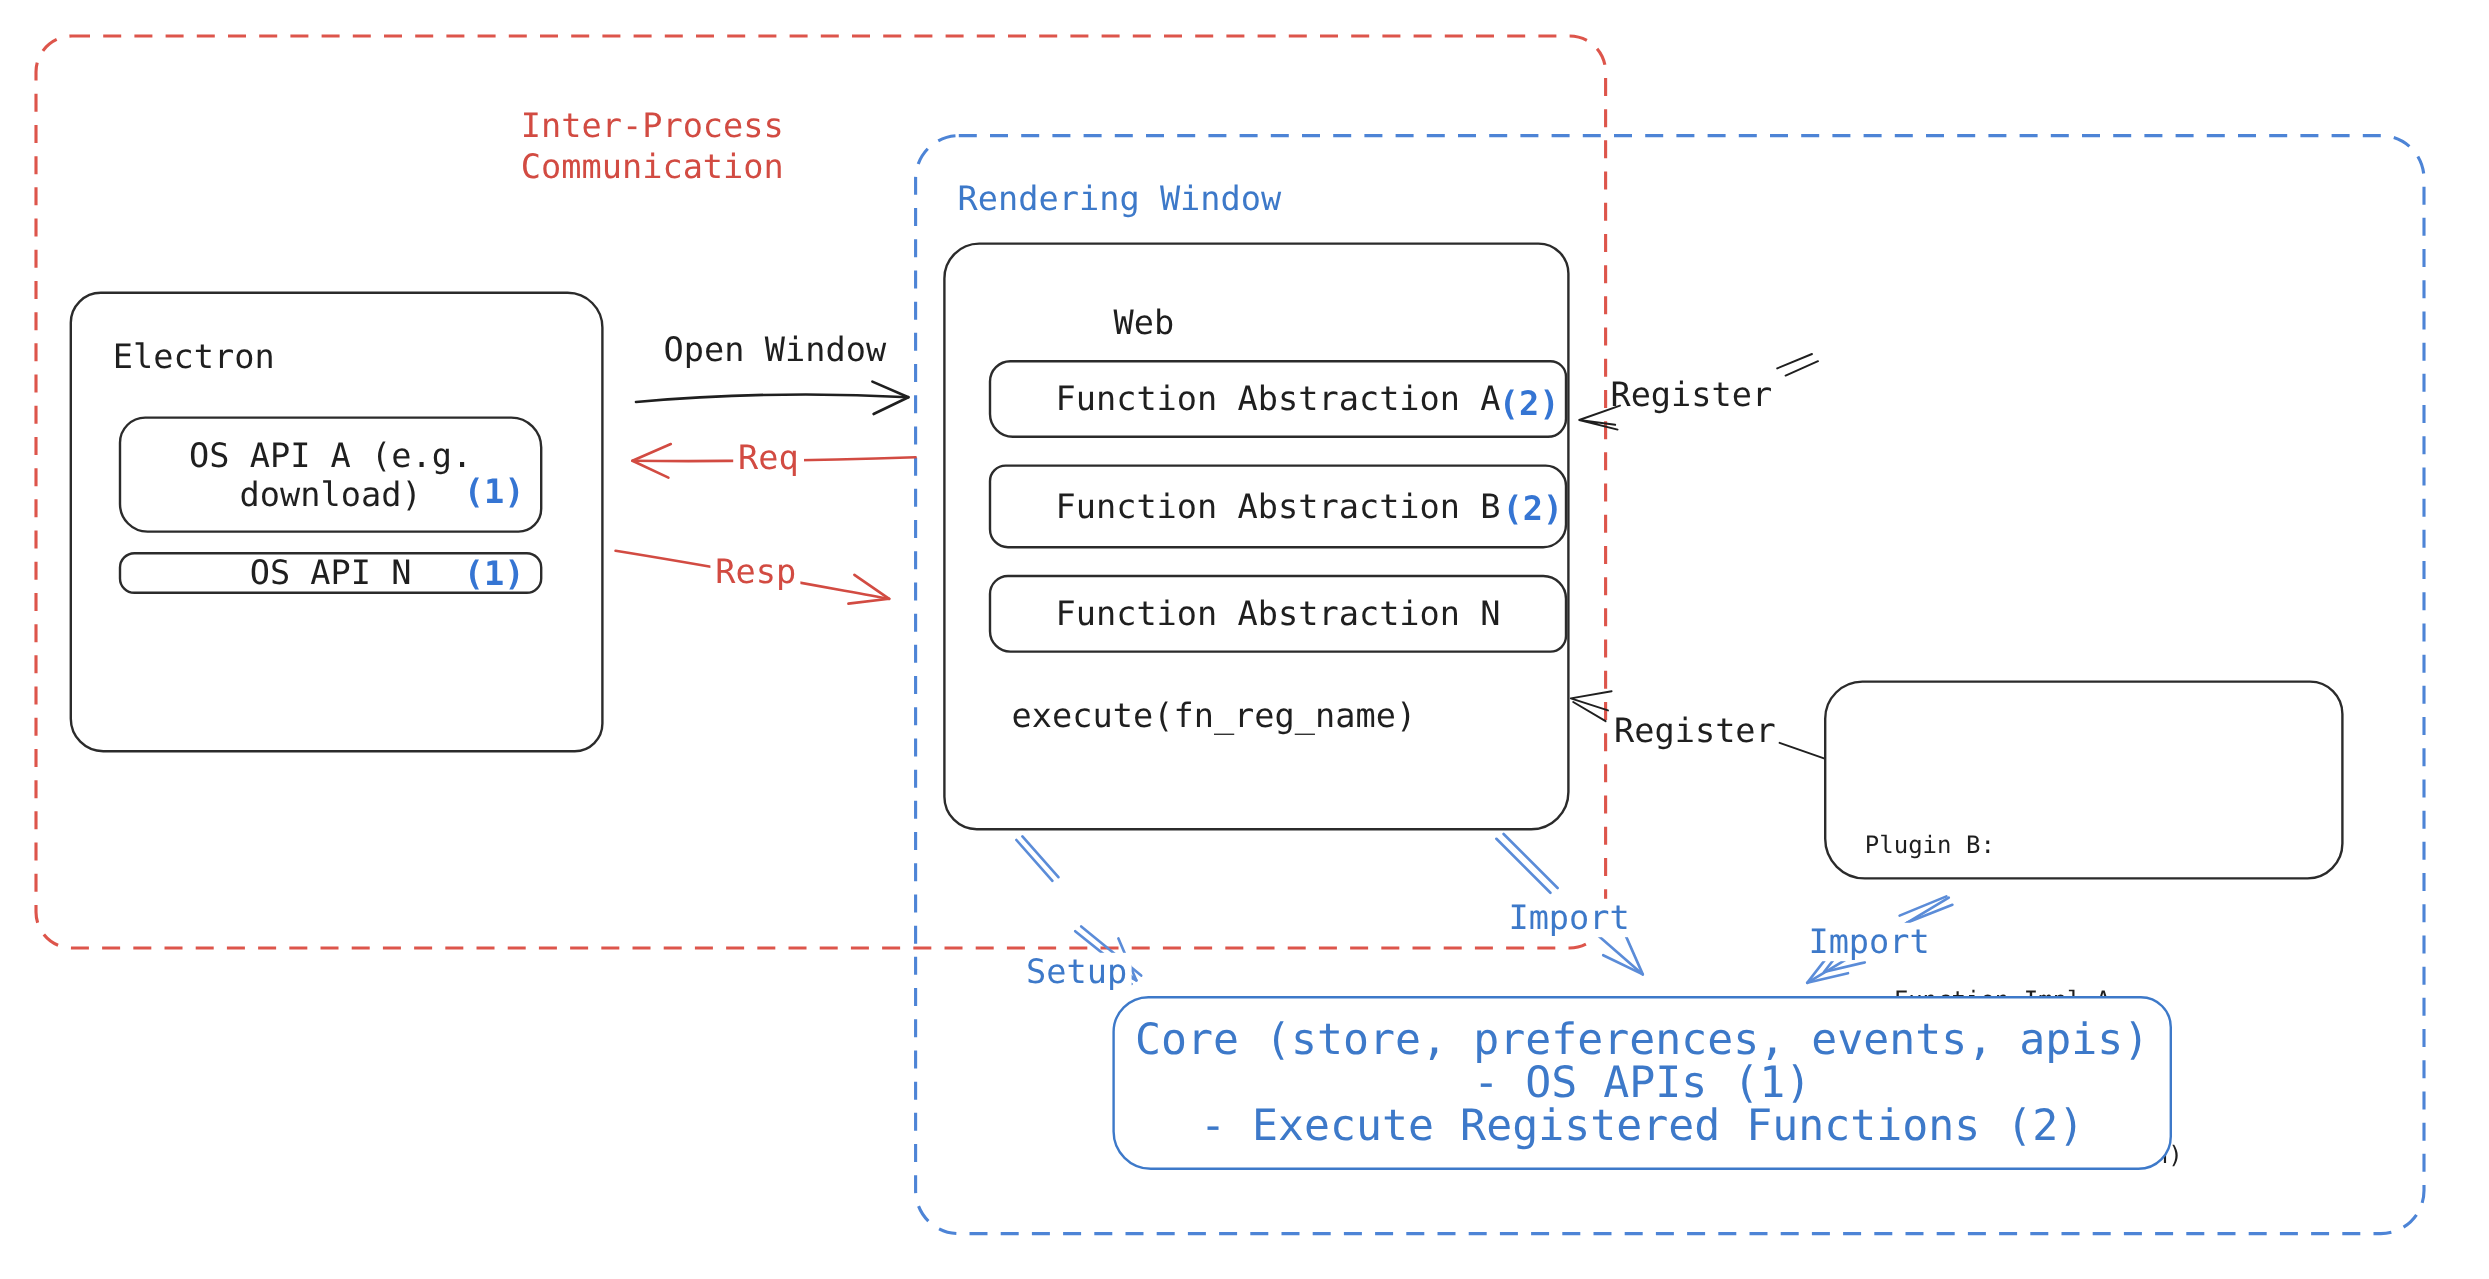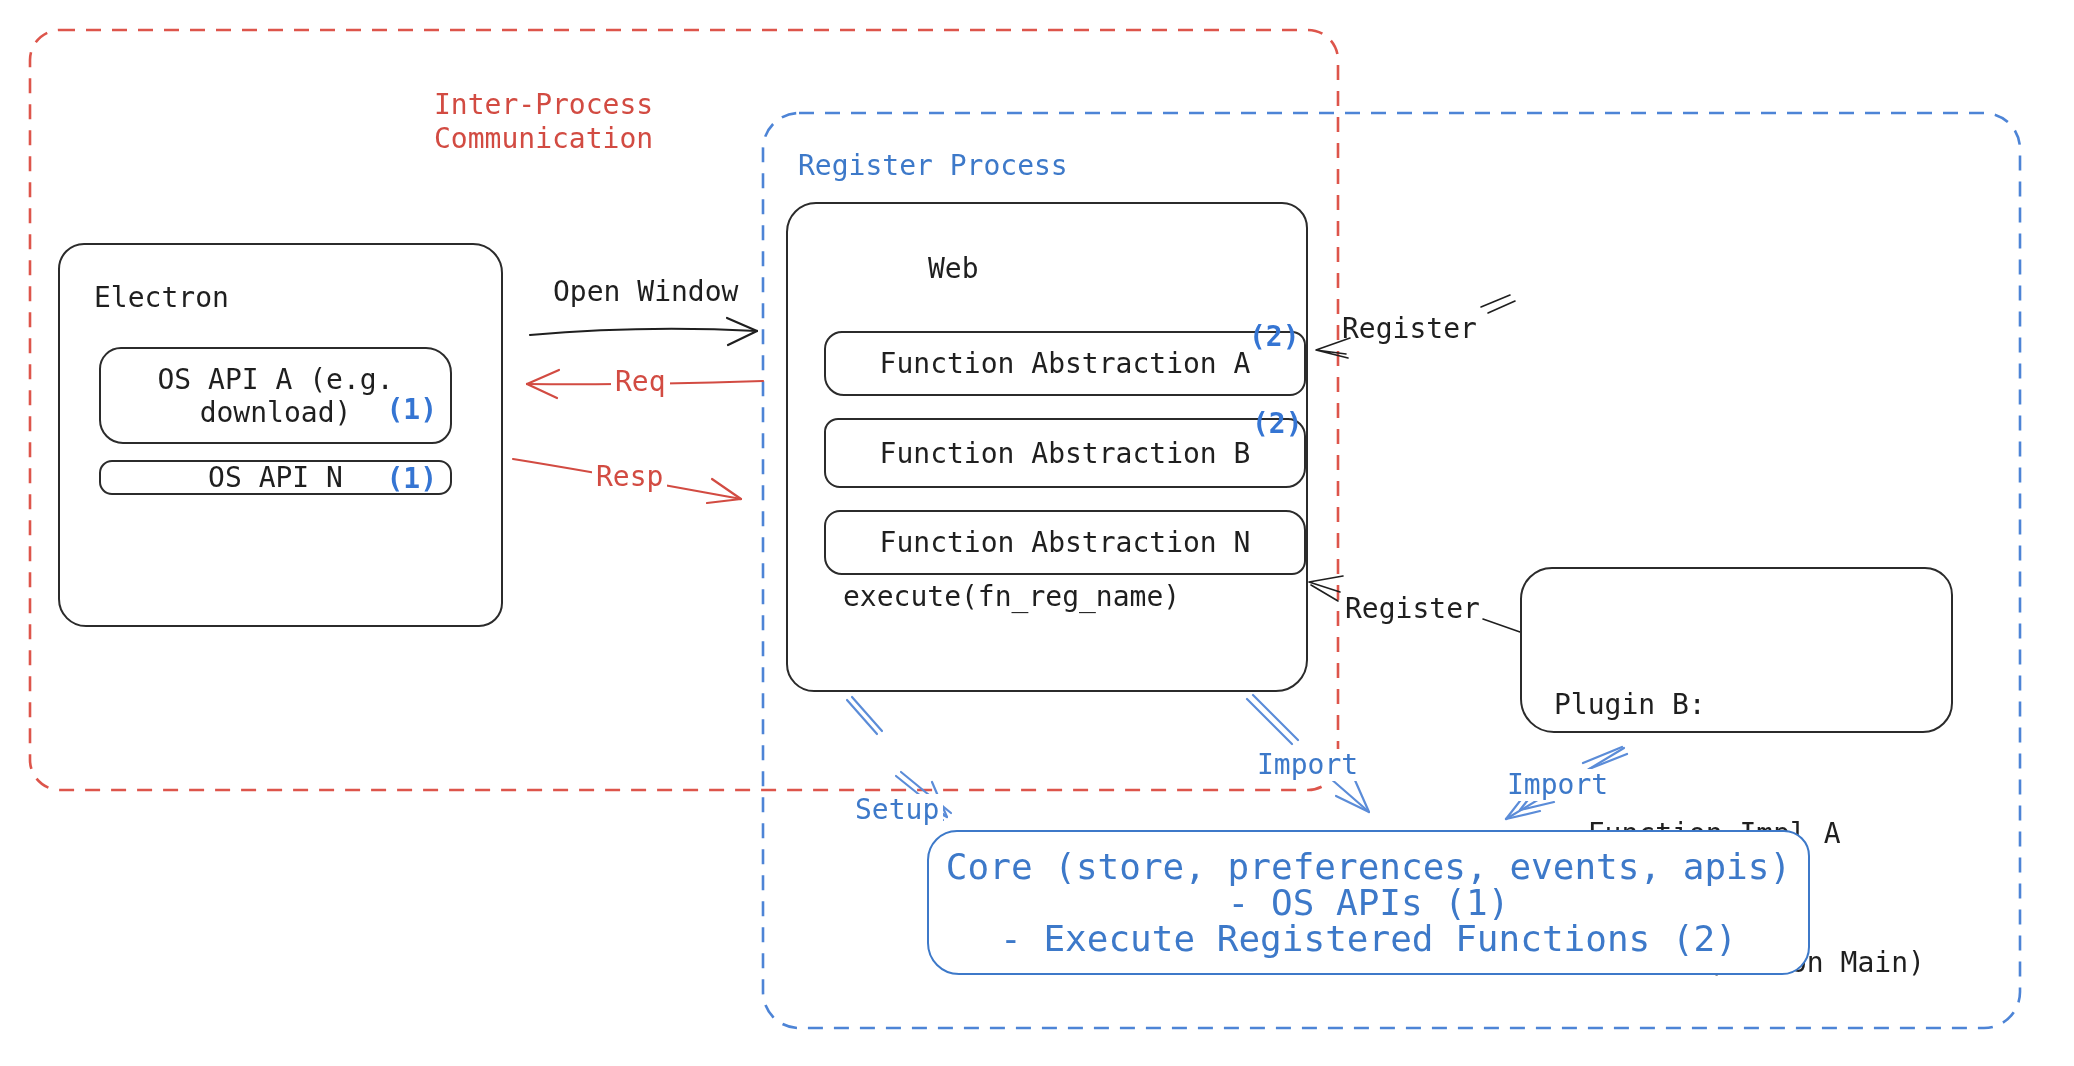--- a/index.html
+++ b/index.html
@@ -34,40 +34,40 @@
          align-items:center;font-size:28px;line-height:33px;}
   .api-a .b1{position:absolute;right:13px;bottom:16px;}
   .api-n{position:absolute;left:39px;top:215px;width:353px;height:35px;border:2px solid var(--border);
          border-radius:13px;display:flex;justify-content:center;align-items:center;font-size:28px;}
   .api-n .b1{position:absolute;right:13px;top:50%;transform:translateY(-50%);}
 
   
   .web{left:786px;top:202px;width:522px;height:490px;border-radius:30px 26px 32px 28px;}
   .web .title{left:140px;top:49px;}
   .fnbox{position:absolute;left:36px;width:482px;border:2px solid var(--border);border-radius:16px;
-         display:flex;justify-content:center;align-items:center;font-size:28px;margin-top:31px;}
+         display:flex;justify-content:center;align-items:center;font-size:28px;}
   .fn-a{top:96px;height:65px;border-radius:18px 14px 16px 20px;}
   .fn-b{top:183px;height:70px;border-radius:14px 18px 20px 16px;}
   .fn-n{top:275px;height:65px;border-radius:16px 20px 14px 18px;}
   .web .badge-a{left:461px;top:117px;}
   .web .badge-b{left:464px;top:204px;}
   .web .exec{left:55px;top:377px;}
 
   
   .plugin-a{left:1517px;top:165px;width:348px;height:348px;border-radius:28px 24px 30px 26px;}
   .plugin-a .title{left:38px;top:51px;}
   .implbox{position:absolute;border:2px solid var(--border);display:flex;justify-content:center;
            align-items:center;font-size:26px;}
   .impl-a{left:21px;top:103px;width:277px;height:59px;border-radius:16px 12px 14px 18px;}
   .impl-b{left:26px;top:188px;width:262px;height:60px;border-radius:12px 16px 18px 14px;}
   .plugin-a .init{left:36px;top:274px;}
 
   
   .plugin-b{left:1520px;top:567px;width:433px;height:166px;border-radius:32px 28px 30px 34px;
-            padding:28px 0 0 32px;font-size:28px;line-height:43px;white-space:pre;}
+            padding:28px 0 0 32px;font-size:20px;line-height:43px;white-space:pre;}
 
   
   .core{left:927px;top:830px;width:883px;height:145px;border:2px solid var(--blue);
         border-radius:30px 26px 28px 32px;display:flex;flex-direction:column;justify-content:center;
         align-items:center;font-size:36px;line-height:36px;color:var(--blue);text-align:center;}
 
   
   .ipc-label{left:434px;top:88px;line-height:34px;}
   .rp-label{left:798px;top:150px;}
   .open-window{left:553px;top:276px;}
@@ -128,21 +128,21 @@
 
     <g>
       <path class="blu w2" d="M1624,748 L1506,819"></path>
       <path class="blu w2" d="M1583,763 L1622,747 M1589,769 L1627,754"></path>
       <path class="blu w2" d="M1506,819 L1540,811 M1506,819 L1527,792 M1520,810 L1554,802 M1520,810 L1541,783"></path>
     </g>
   </svg>
 
   <div class="lbl red-t ipc-label"><span>Inter-Process</span><br><span>Communication</span></div>
 
-  <div class="lbl blue-t rp-label">Register Process</div>
+  <div class="lbl blue-t rp-label">Rendering Window</div>
 
   <div class="node electron">
     <div class="lbl title">Electron</div>
     <div class="api-a">
       <span>OS API A (e.g.</span>
       <span>download)</span>
       <span class="badge-t b1">(1)</span>
     </div>
     <div class="api-n">
       <span>OS API N</span>

